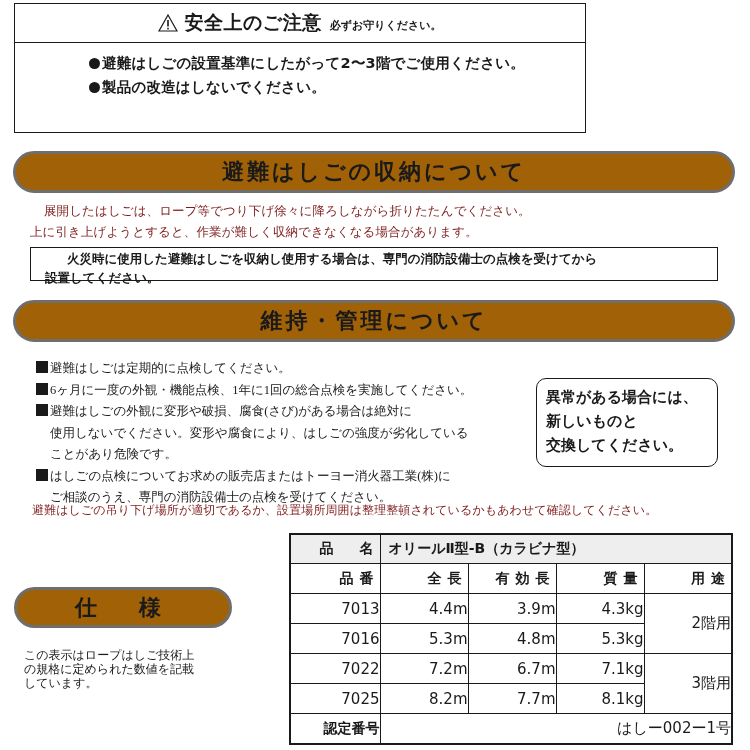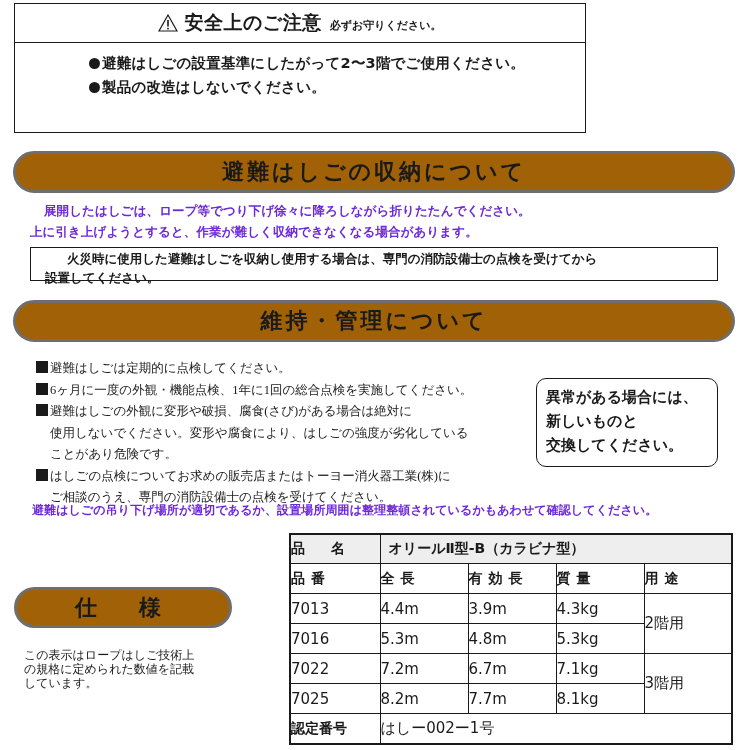--- a/index.html
+++ b/index.html
@@ -29,21 +29,21 @@
   .safety-list li { font-size: 14.5px; font-weight: bold; height: 24px; line-height: 24px; white-space: nowrap; letter-spacing: 0.2px; }
   .dot { display: inline-block; width: 11px; height: 11px; border-radius: 50%; background: #1a1a1a; margin-right: 2px; vertical-align: -1px; }
 
   
   .pill {
     background: #a16207; border: 3px solid #6e6e6e; box-sizing: border-box;
     border-radius: 22px; display: flex; align-items: center; justify-content: center;
   }
   .pill-title { font-size: 22px; font-weight: bold; letter-spacing: 3px; color: #1a1a1a; }
 
-  .p-text { font-size: 12.5px; white-space: nowrap; color: #6d28d9; letter-spacing: 0.1px; font-weight: bold; }
+  .p-text { font-size: 12.5px; white-space: nowrap; color: #7f1d1d; letter-spacing: 0.1px; }
 
   .notice-box {
     left: 30px; top: 247px; width: 688px; height: 34px;
     border: 1.2px solid #1a1a1a; box-sizing: border-box;
     font-size: 12.5px; font-weight: bold; line-height: 19px; padding: 1px 0 0 14px;
   }
   .notice-box .l1 { padding-left: 22px; display: block; }
 
   .maint-list { left: 28px; top: 350px; margin: 8px; padding: 0; list-style: none; font-family: Liberation Serif, serif; }
   .maint-list li { font-size: 12.5px; line-height: 21.5px; white-space: nowrap; }
@@ -60,21 +60,21 @@
   .spec-note { left: 24px; top: 648px; font-size: 12px; line-height: 14px; }
   .spec-note span { display: block; white-space: nowrap; }
 
   
   table.spec {
     position: absolute; left: 289px; top: 533px; width: 442px;
     border-collapse: collapse; table-layout: fixed;
     border: 2px solid #1a1a1a;
   }
   table.spec td {
-    border: 1px solid #1a1a1a; text-align: left; font-size: 14px; padding: 0; height: 29px;
+    border: 1px solid #1a1a1a; text-align: right; font-size: 14px; padding: 0; height: 29px;
     white-space: nowrap;
   }
   table.spec tr.name-row td { background: #eeeeee; font-weight: bold; font-size: 14px; height: 28px; }
   table.spec tr.name-row td.pname { text-align: left; padding-left: 8px; }
   table.spec tr.hdr td { font-weight: bold; letter-spacing: 6px; }
   table.spec td.cert-label { font-weight: bold; letter-spacing: 0; }
   table.spec td.num { font-size: 15px; }
 </style>
 </head>
 <body>

